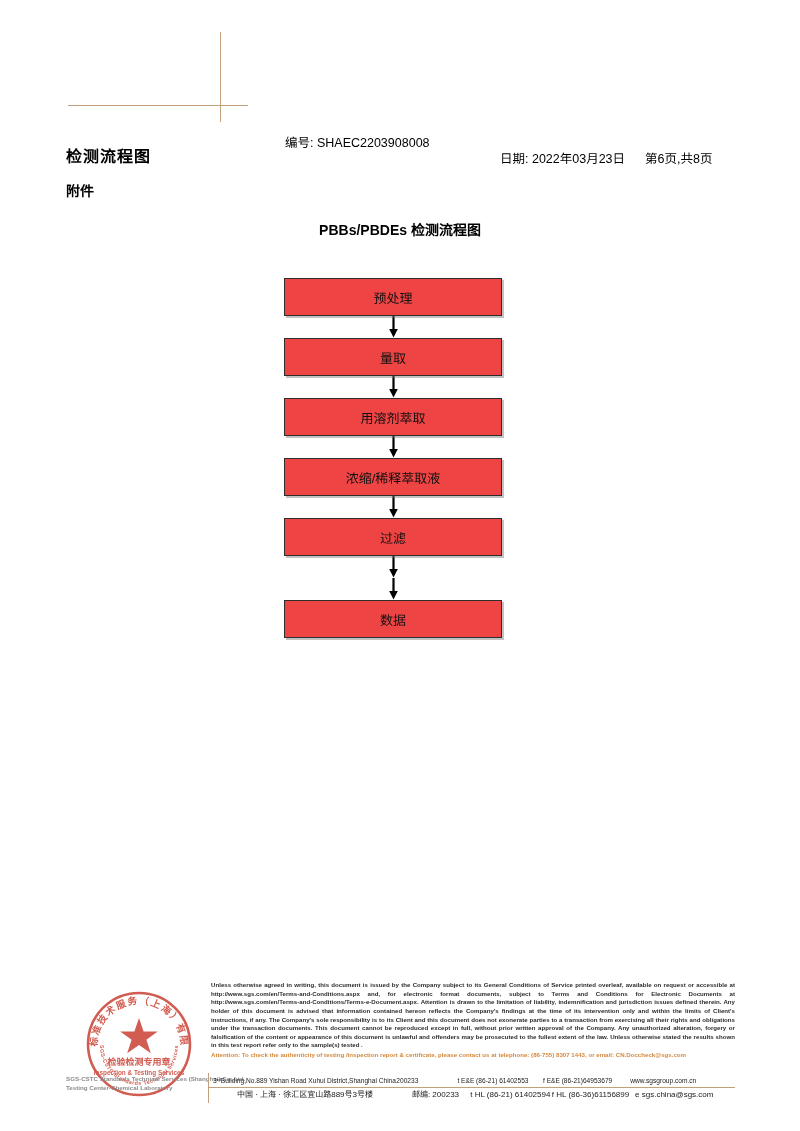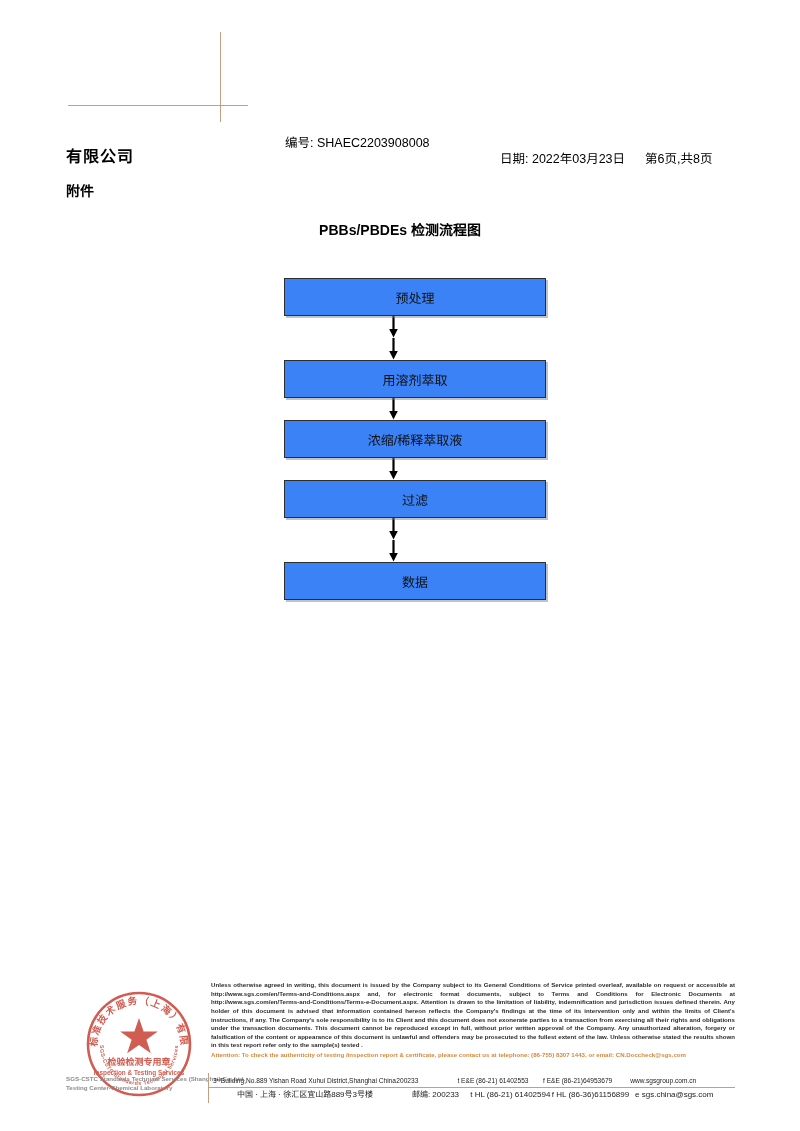--- a/index.html
+++ b/index.html
@@ -105,24 +105,24 @@
     font-weight: bold;
   }
   .flow {
     position: absolute;
     left: 284px;
     top: 278px;
     width: 220px;
   }
   .flow-node {
     position: relative;
-    width: 262px;
+    width: 218px;
     height: 38px;
     border: 1px solid #2e2e2e;
-    background: #3b82f6;
+    background: #ef4444;
     box-shadow: 2px 2px 0 rgba(120,120,120,0.45);
     display: flex;
     align-items: center;
     justify-content: center;
     font-size: 13px;
     color: #111111;
     box-sizing: border-box;
   }
   .flow-arrow {
     width: 218px;
@@ -231,38 +231,39 @@
 </head>
 <body>
 
 <div class="page">
 
   <div class="logo-block">
     <div class="logo-rule-h"></div>
     <div class="logo-rule-v"></div>
   </div>
 
-  <div class="doc-title">有限公司</div>
+  <div class="doc-title">检测流程图</div>
   <div class="doc-subtitle">附件</div>
   <div class="meta-no">编号: SHAEC2203908008</div>
   <div class="meta-date">日期: 2022年03月23日</div>
   <div class="meta-page">第6页,共8页</div>
 
   <div class="flow-title">PBBs/PBDEs 检测流程图</div>
 
   <div class="flow">
 
     <div class="flow-node">预处理</div>
     <div class="flow-arrow">
       <svg width="9" height="22" viewBox="0 0 9 22">
           <line x1="4.5" y1="0" x2="4.5" y2="14" stroke="#000" stroke-width="2.2"></line>
           <polygon points="0.2,13 8.8,13 4.5,21.5" fill="#000"></polygon>
         </svg>
     </div>
 
+    <div class="flow-node">量取</div>
     <div class="flow-arrow">
       <svg width="9" height="22" viewBox="0 0 9 22">
           <line x1="4.5" y1="0" x2="4.5" y2="14" stroke="#000" stroke-width="2.2"></line>
           <polygon points="0.2,13 8.8,13 4.5,21.5" fill="#000"></polygon>
         </svg>
     </div>
 
     <div class="flow-node">用溶剂萃取</div>
     <div class="flow-arrow">
       <svg width="9" height="22" viewBox="0 0 9 22">

